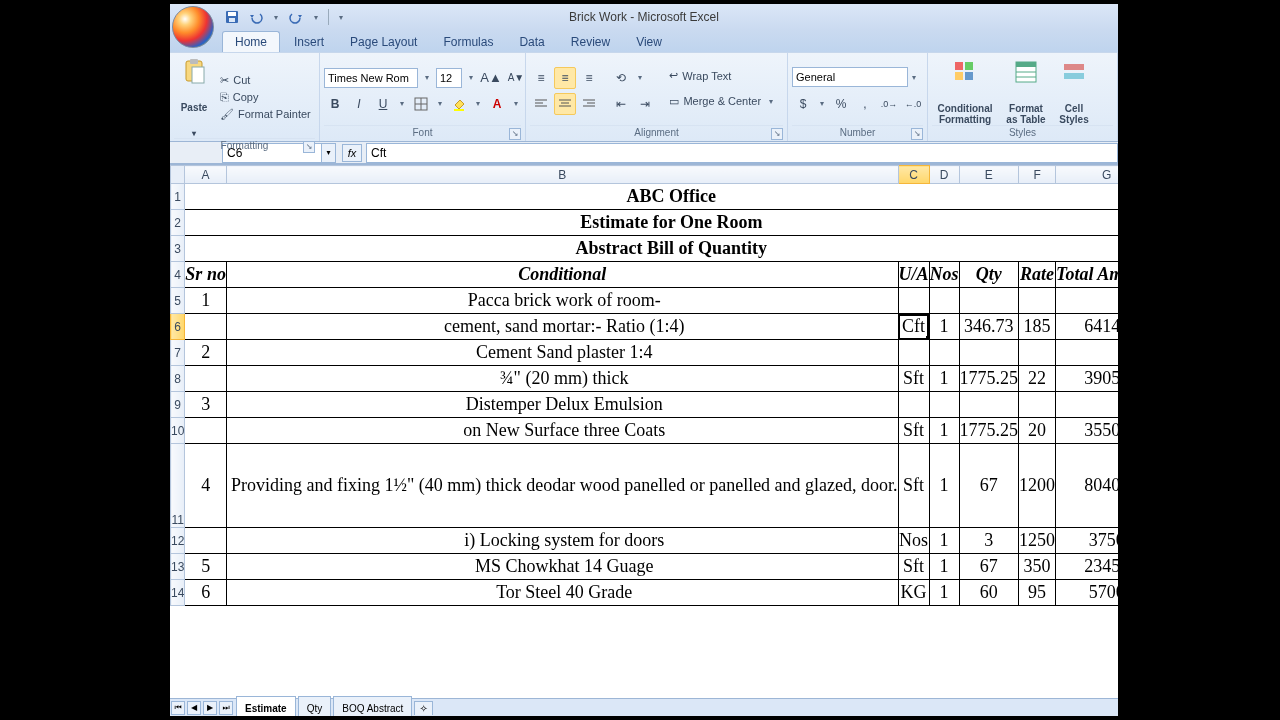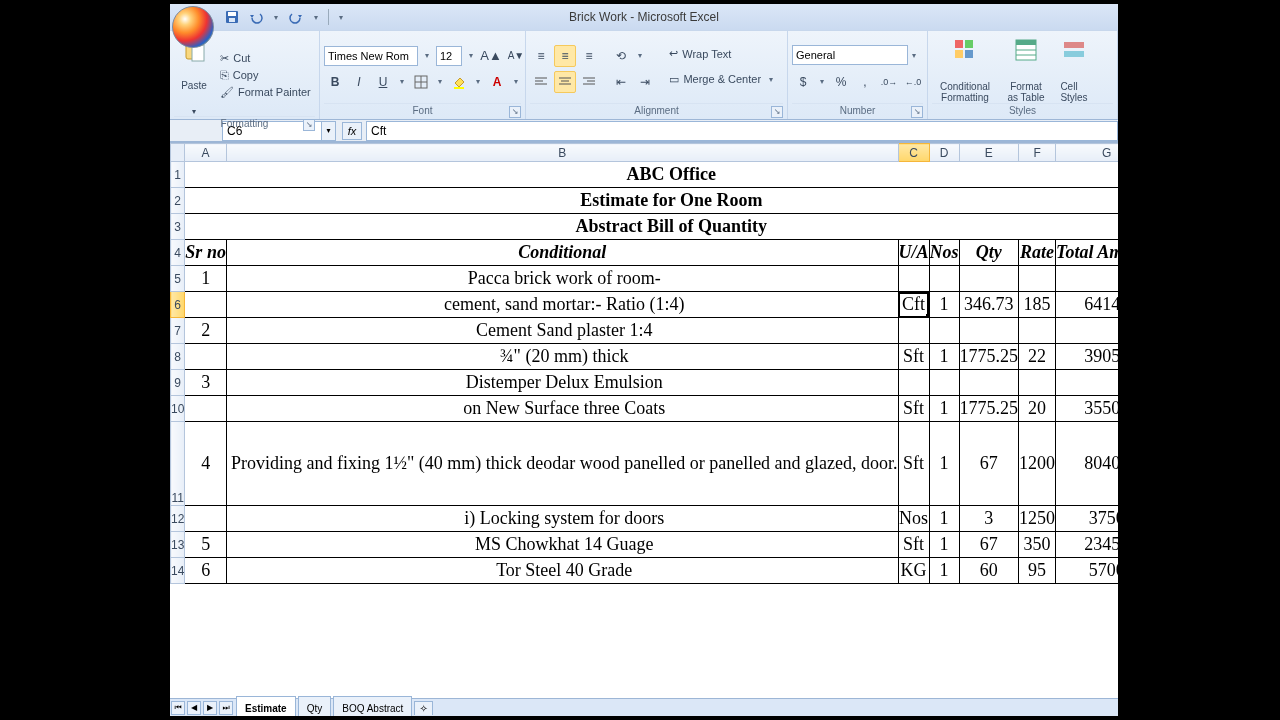--- a/index.html
+++ b/index.html
@@ -90,21 +90,21 @@
     padding-top:1px;
   }
   .group-label .launcher {
     position:absolute; right:0; top:2px;
     width:12px;height:12px;
     border:1px solid #9ab6d8; background:#eaf1fa;
     font-size:8px; line-height:10px;
   }
   .bigbtn {
     width:40px; display:flex; flex-direction:column; align-items:center; gap:16px;
-    font-size:10px; color:#3a4a5f;
+    font-size:10px; color:#3a4a5f;font-weight:bold;
   }
   .bigbtn .ic { width:30px;height:30px; display:flex;align-items:center;justify-content:center;}
   .smallrow { display:flex; flex-direction:column; gap:2px; }
   .smallbtn { display:flex; align-items:center; gap:4px; font-size:11px; color:#3a4a5f; padding:1px 2px;}
   .toolbtn {
     width:22px;height:22px;border:1px solid transparent;border-radius:2px;
     display:flex;align-items:center;justify-content:center;font-size:12px;color:#3a4a5f;
   }
   .toolbtn.sel { background:#ffe8a6; border-color:#f5c95c; }
   .dd { width:12px;height:22px;display:flex;align-items:center;justify-content:center;color:#5a6c82;font-size:8px;}
@@ -215,20 +215,29 @@
             <path d="M12 9 l2 -3 l-4 0 z" fill="#3a6bb5"></path>
           </svg>
         </div>
       <span class="dd">▾</span>
       <span class="sep"></span>
       <span class="dd">▾</span>
     </div>
     <div class="title">Brick Work - Microsoft Excel</div>
   </div>
 
+  <div class="tabs">
+    <div class="tab active">Home</div>
+    <div class="tab">Insert</div>
+    <div class="tab">Page Layout</div>
+    <div class="tab">Formulas</div>
+    <div class="tab">Data</div>
+    <div class="tab">Review</div>
+    <div class="tab">View</div>
+  </div>
 
   <div class="ribbon">
 
     <div class="group" style="width:150px">
       <div class="group-body">
         <div class="bigbtn">
           <div class="ic">
               <svg width="28" height="28">
                 <rect x="6" y="4" width="16" height="20" rx="2" fill="#f8d880" stroke="#c79a2c"></rect>
                 <rect x="10" y="2" width="8" height="5" rx="1" fill="#bcbcbc"></rect>
@@ -398,21 +407,21 @@
           <span style="white-space:pre-line;text-align:center;line-height:1.1">Format
 as Table</span>
         </div>
         <div class="bigbtn" style="width:40px;overflow:hidden">
           <div class="ic">
               <svg width="26" height="26">
                 <rect x="3" y="5" width="20" height="6" fill="#d88"></rect>
                 <rect x="3" y="14" width="20" height="6" fill="#8cd"></rect>
               </svg>
             </div>
-          <span style="white-space:pre-line;text-align:left;line-height:1.1">Cell
+          <span style="white-space:pre-line;text-align:center;line-height:1.1">Cell
 Styles</span>
         </div>
       </div>
       <div class="group-label"><span>Styles</span></div>
     </div>
   </div>
 
   <div class="fxbar">
     <div class="namebox"><input value="C6" style=""></div>
     <div class="nbdd">▾</div>

